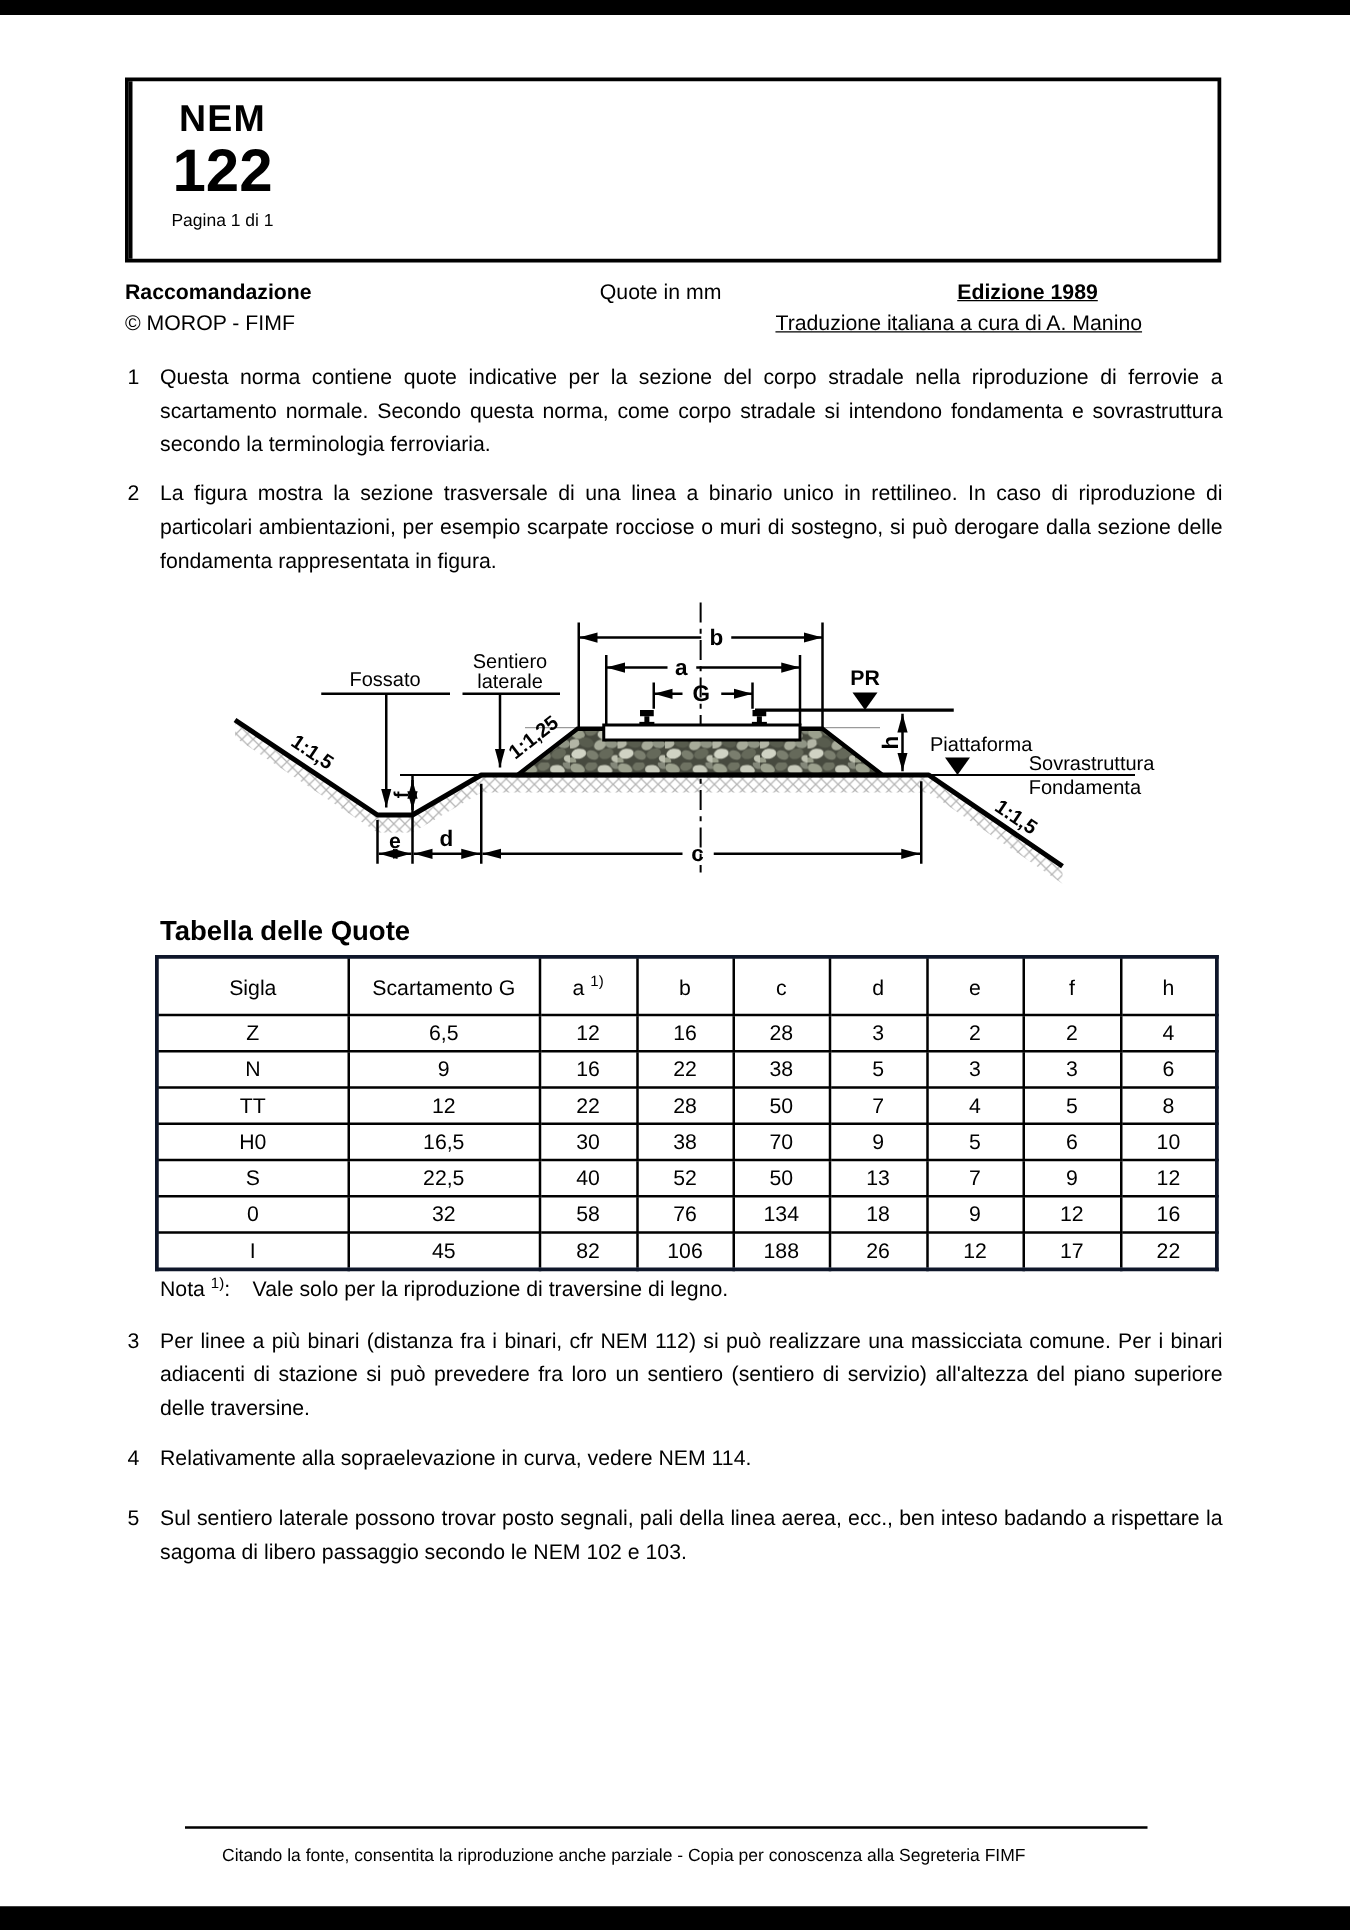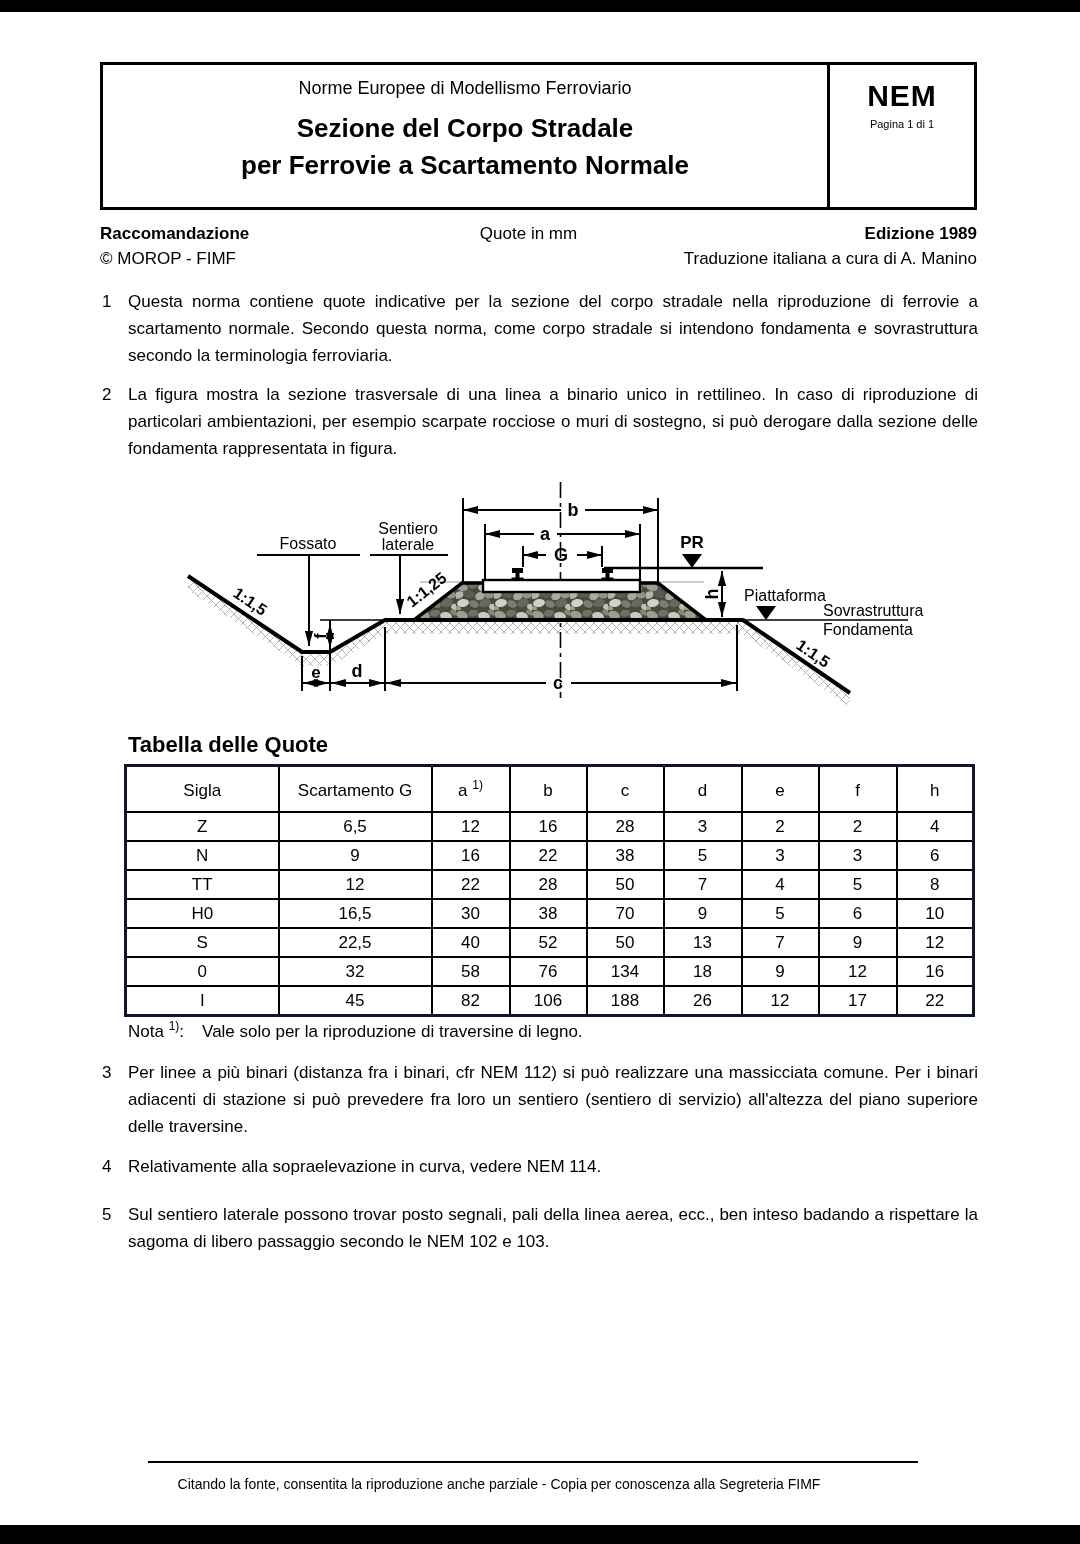--- a/index.html
+++ b/index.html
@@ -9,27 +9,27 @@
   .bar{background:#000;width:1080px;left:0;}
   
   .header-box{left:100px;top:62px;width:877px;height:148px;border:3px solid #000;
               display:flex;box-sizing:border-box;}
   .header-left{flex:1;text-align:center;padding-top:13px;}
   .org-line{font-size:18px;}
   .doc-title{font-size:26px;font-weight:bold;margin-top:11px;line-height:37px;}
   .header-right{width:147px;border-left:3px solid #000;text-align:center;box-sizing:border-box;}
   .nem{font-size:30px;font-weight:bold;margin-top:14px;letter-spacing:1px;}
   .nem-num{font-size:48px;font-weight:bold;line-height:50px;}
-  .pagina{font-size:11px;margin-top:5px;}
+  .pagina{font-size:14px;margin-top:5px;}
   
   .meta{left:100px;top:221px;width:877px;font-size:17px;}
   .meta-row{display:flex;line-height:25px;}
   .meta-l{width:290px;}
   .meta-c{flex:1;text-align:center;}
-  .meta-r{width:310px;text-align:right;}
+  .meta-r{width:310px;text-align:center;text-decoration:underline;}
   .bold{font-weight:bold;}
   
   .para{display:flex;font-size:17px;line-height:27px;left:102px;width:876px;}
   .para .num{width:26px;flex:none;}
   .para .txt{flex:1;text-align:justify;}
   
   .tbl-title{left:128px;top:732px;font-size:22px;font-weight:bold;}
   table.quote{border-collapse:collapse;table-layout:fixed;position:absolute;
               left:124px;top:764px;width:848px;border:3px solid #0f172a;}
   table.quote th, table.quote td{border:2px solid #000;text-align:center;
@@ -48,29 +48,23 @@
   .dslope{font-size:16px;font-weight:bold;}
 </style>
 </head>
 <body>
 
 <div class="page">
 
   <div class="abs bar" style="top:0;height:12px;"></div>
 
   <div class="abs header-box">
-    <div class="header-left">
-      <div class="org-line">Norme Europee di Modellismo Ferroviario</div>
-      <div class="doc-title">
-        <div>Sezione del Corpo Stradale</div>
-        <div>per Ferrovie a Scartamento Normale</div>
-      </div>
-    </div>
     <div class="header-right">
       <div class="nem">NEM</div>
+      <div class="nem-num">122</div>
       <div class="pagina">Pagina 1 di 1</div>
     </div>
   </div>
 
   <div class="abs meta">
     <div class="meta-row">
       <div class="meta-l bold">Raccomandazione</div>
       <div class="meta-c">Quote in mm</div>
       <div class="meta-r bold">Edizione 1989</div>
     </div>

